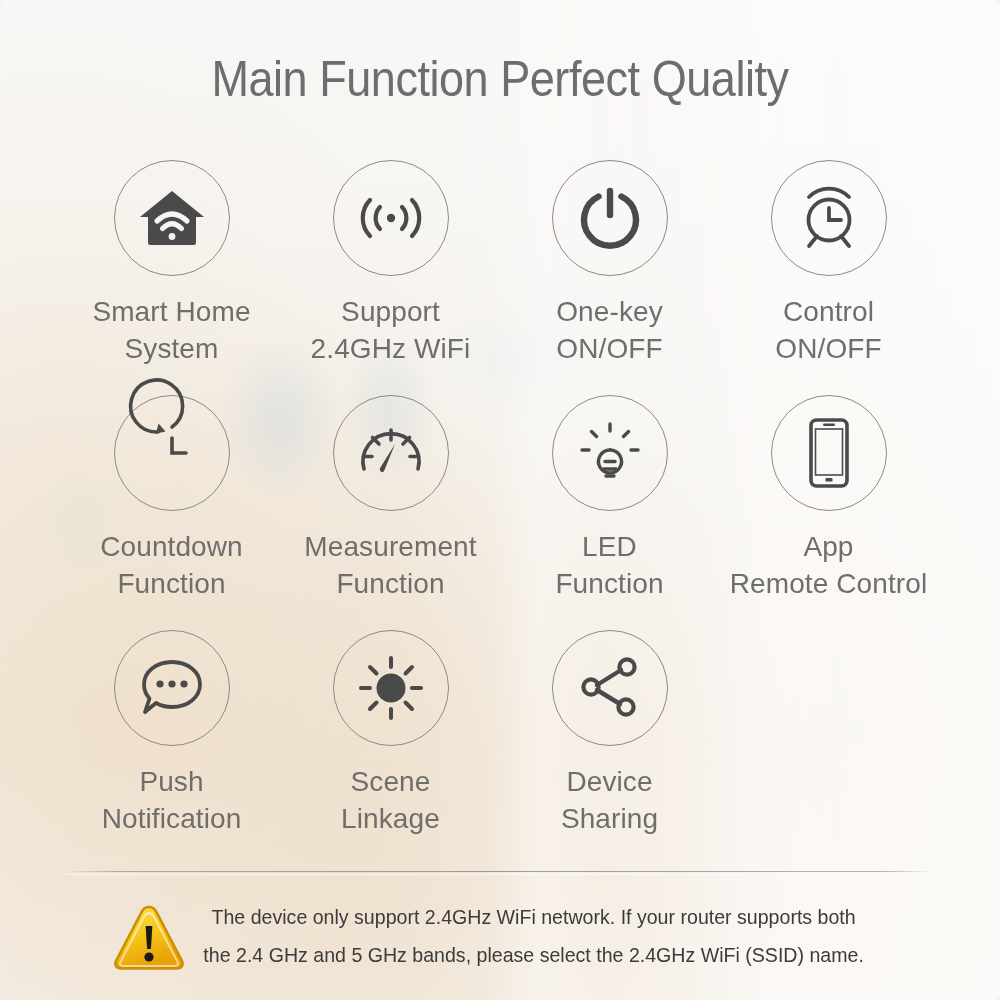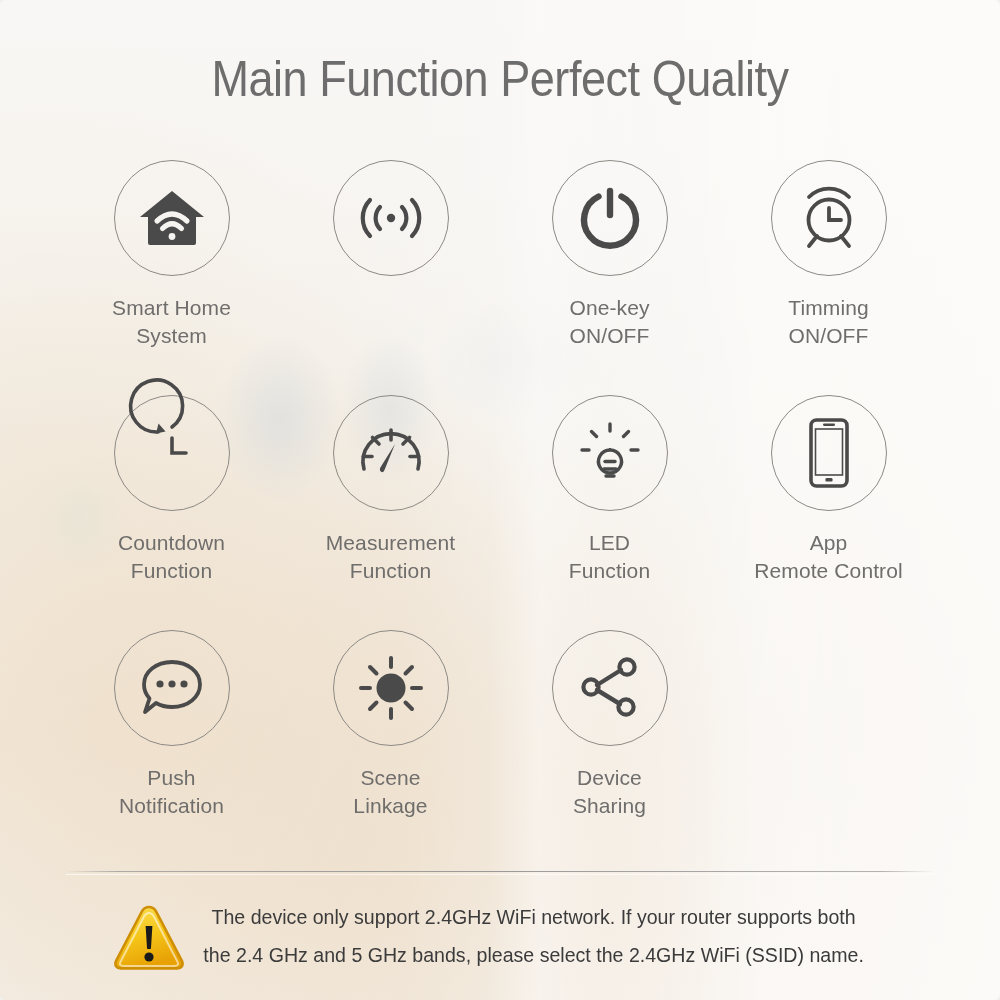--- a/index.html
+++ b/index.html
@@ -114,21 +114,21 @@
     border:1.4px solid #8d8a85;
     display:flex;
     align-items:center;
     justify-content:center;
     background:transparent;
   }
   .badge svg { display:block; overflow:visible; }
   .label {
     margin-top:18px;
     text-align:center;
-    font-size:21px;
+    font-size:28px;
     line-height:1.32;
     color:#6f6e6c;
     letter-spacing:0.1px;
     white-space:pre-line;
   }
 
   
   .divider {
     position:absolute;
     left:66px; top:871px;
@@ -208,20 +208,22 @@
             <circle cx="34" cy="26" r="4.2" fill="#4a4a4a"></circle>
             <g fill="none" stroke="#4a4a4a" stroke-width="4.2" stroke-linecap="round">
               <path d="M23 15 A16 16 0 0 0 23 37"></path>
               <path d="M45 15 A16 16 0 0 1 45 37"></path>
               <path d="M13 8 A26 26 0 0 0 13 44"></path>
               <path d="M55 8 A26 26 0 0 1 55 44"></path>
             </g>
           </svg>
         </span>
       </div>
+      <div class="label">Support
+2.4GHz WiFi</div>
     </div>
 
     <div class="cell">
       <div class="badge">
         <span>
           <svg width="66" height="66" viewBox="0 0 66 66">
             <path d="M33 6 L33 30" fill="none" stroke="#4a4a4a" stroke-width="6.4" stroke-linecap="round"></path>
             <path d="M21.5 11.5 A26 26 0 1 0 44.5 11.5" fill="none" stroke="#4a4a4a" stroke-width="6.4" stroke-linecap="round"></path>
           </svg>
         </span>
@@ -237,21 +239,21 @@
             <g fill="none" stroke="#4a4a4a" stroke-width="3.8" stroke-linecap="round">
               <circle cx="34" cy="36" r="20.5"></circle>
               <path d="M14 13 A28 28 0 0 1 54 13"></path>
               <path d="M22 52 L14 62"></path>
               <path d="M46 52 L54 62"></path>
               <path d="M34 24 L34 36 L46 36"></path>
             </g>
           </svg>
         </span>
       </div>
-      <div class="label">Timming
+      <div class="label">Control
 ON/OFF</div>
     </div>
 
     <div class="cell">
       <div class="badge">
         <span>
           <svg width="66" height="66" viewBox="0 0 66 66">
             <g fill="none" stroke="#4a4a4a" stroke-width="3.6" stroke-linecap="round">
               <path d="M33 7 A26 26 0 1 0 19 12"></path>
               <path d="M33 18 L33 33 L47 33"></path>

